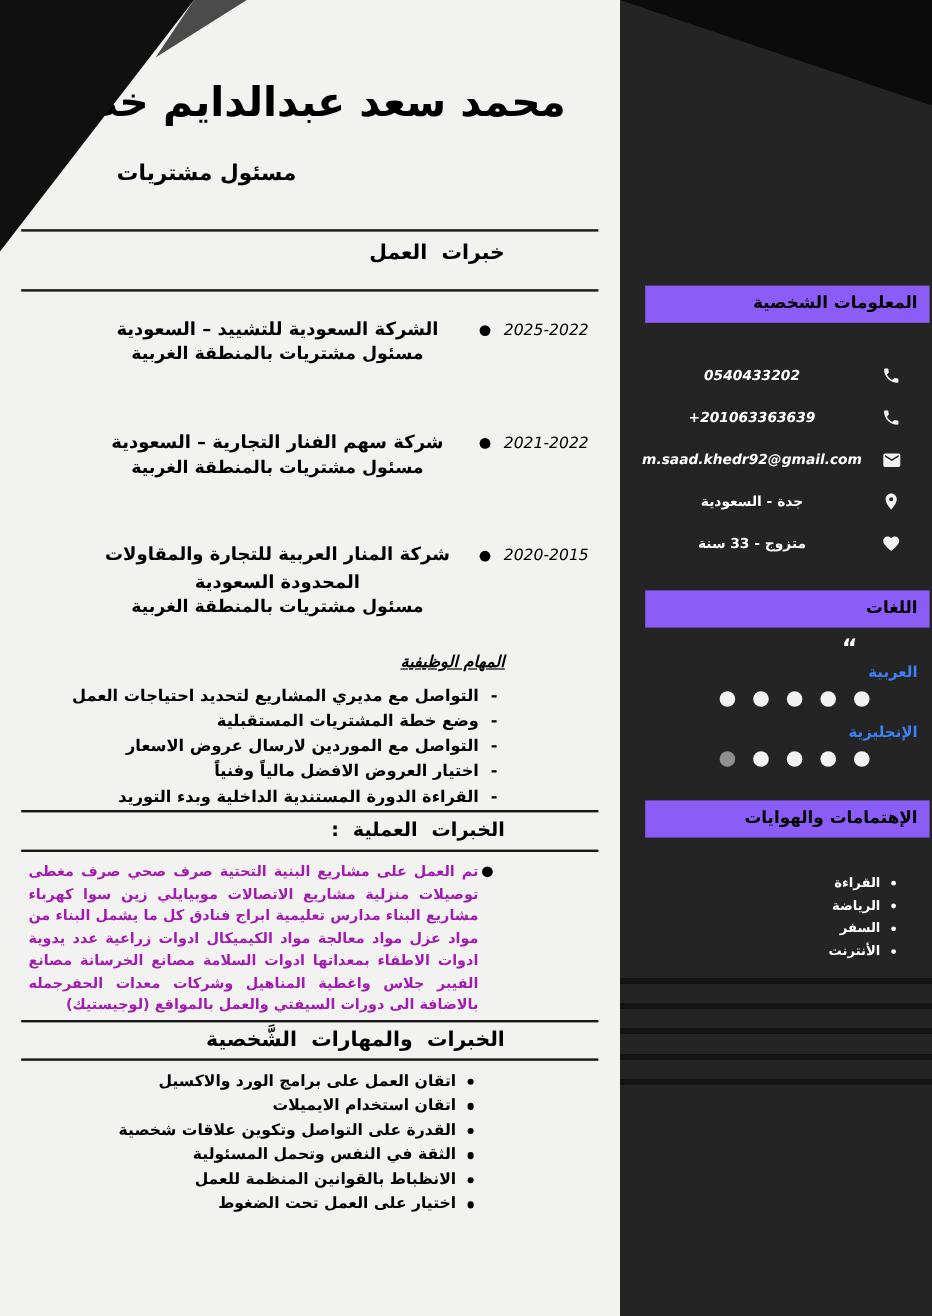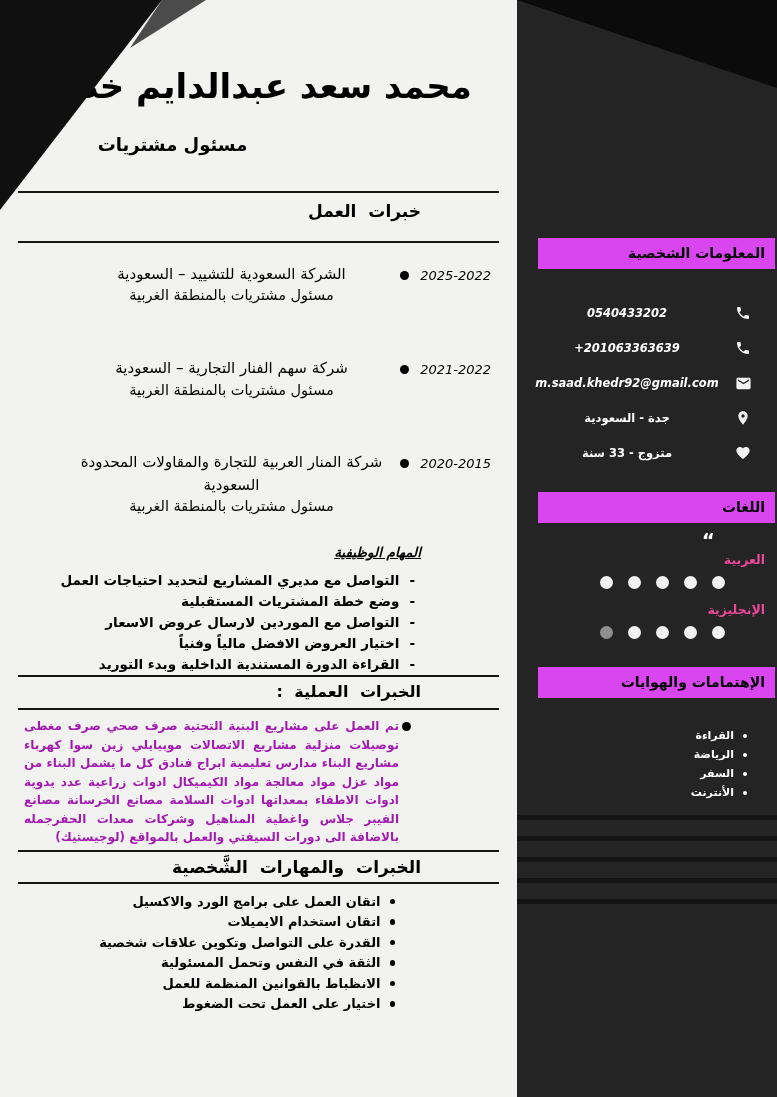--- a/index.html
+++ b/index.html
@@ -43,21 +43,21 @@
     z-index: 1;
   }
   .tr-corner {
     position: absolute; top: 0; right: 0;
     width: 100%; height: 88px;
     background: #0b0b0b;
     clip-path: polygon(0 0, 100% 0, 100% 100%);
   }
   .side-box {
     position: relative;
-    background: #d946ef; color: #000;
+    background: #8b5cf6; color: #000;
     font-weight: bold; font-size: 14px;
     text-align: right;
     padding: 7px 10px 8px;
     margin: 0 2px 0 21px;
   }
   .box-personal { margin-top: 238px; }
   .box-langs    { margin-top: 28px; }
   .box-hobbies  { margin-top: 28px; }
 
   .contacts { margin-top: 33px; }
@@ -76,21 +76,21 @@
   }
   .cval.italic { font-style: italic; }
 
   .quote {
     margin-top: 10px; padding-right: 62px;
     text-align: right; font-size: 20px; font-weight: bold;
     color: #fff; line-height: 14px; height: 16px;
   }
   .lang-name {
     text-align: right; padding-right: 12px;
-    font-size: 12.5px; font-weight: bold; color: #ec4899;
+    font-size: 12.5px; font-weight: bold; color: #3b82f6;
     margin-top: 3px;
   }
   .lang2 { margin-top: 13px; }
   .dots {
     display: flex; justify-content: center; gap: 15px;
     margin-top: 9px; padding-left: 30px;
   }
   .dot { width: 13px; height: 13px; border-radius: 50%; background: #8f8f8f; }
   .dot.filled { background: #f2f2f2; }
 
@@ -140,21 +140,21 @@
   .jobs { margin-top: 20px; }
   .job { display: flex; align-items: flex-start; padding-right: 8px; margin-bottom: 50px; }
   .job:last-child { margin-bottom: 0; }
   .job-dates {
     width: 74px; flex-shrink: 0;
     font-size: 13px; font-style: italic; font-weight: normal;
     padding-top: 5px; text-align: right;
     unicode-bidi: plaintext;
   }
   .jbullet { width: 9px; height: 9px; border-radius: 50%; background: #000; margin: 8px 8px 0 10px; flex-shrink: 0; }
-  .job-body { flex: 1; text-align: center; font-weight: normal; line-height: 1.5; padding-left: 55px; }
+  .job-body { flex: 1; text-align: center; font-weight: bold; line-height: 1.5; padding-left: 55px; }
   .job-company { font-size: 15px; }
   .job-role { font-size: 14.5px; }
 
   .duties-title {
     margin-top: 26px; padding-right: 78px;
     text-align: right;
     font-size: 13.5px; font-weight: bold; font-style: italic;
     text-decoration: underline;
   }
   .duties { margin-top: 10px; }

